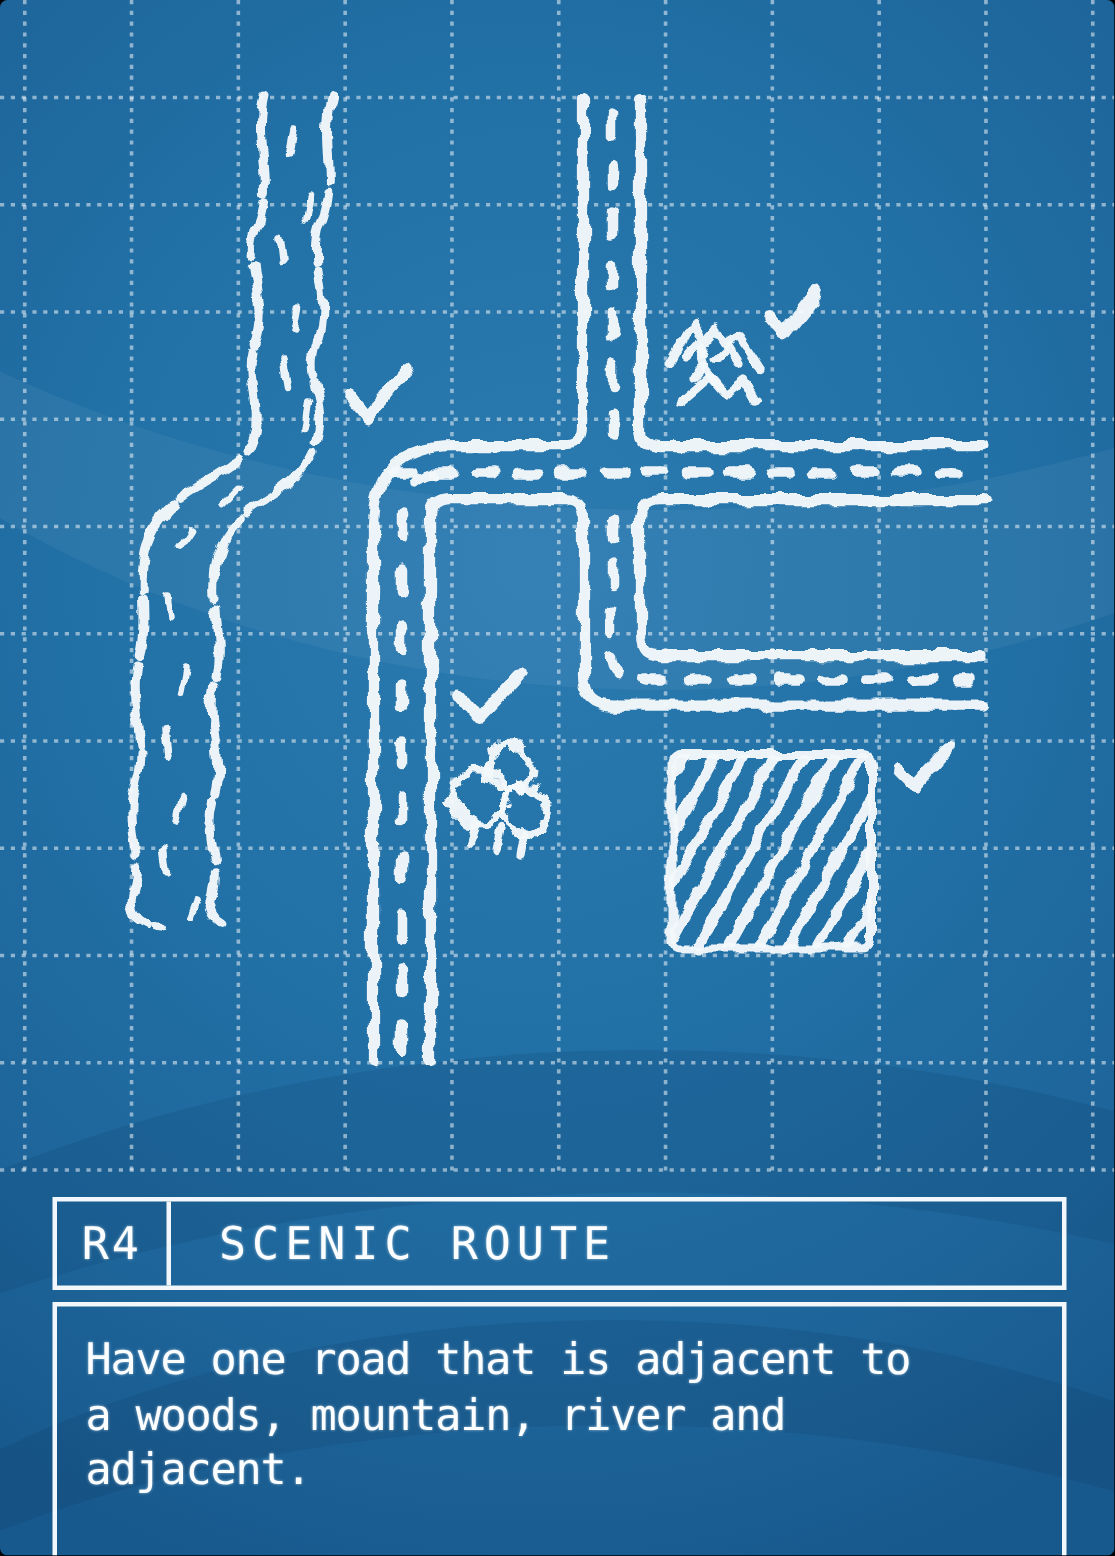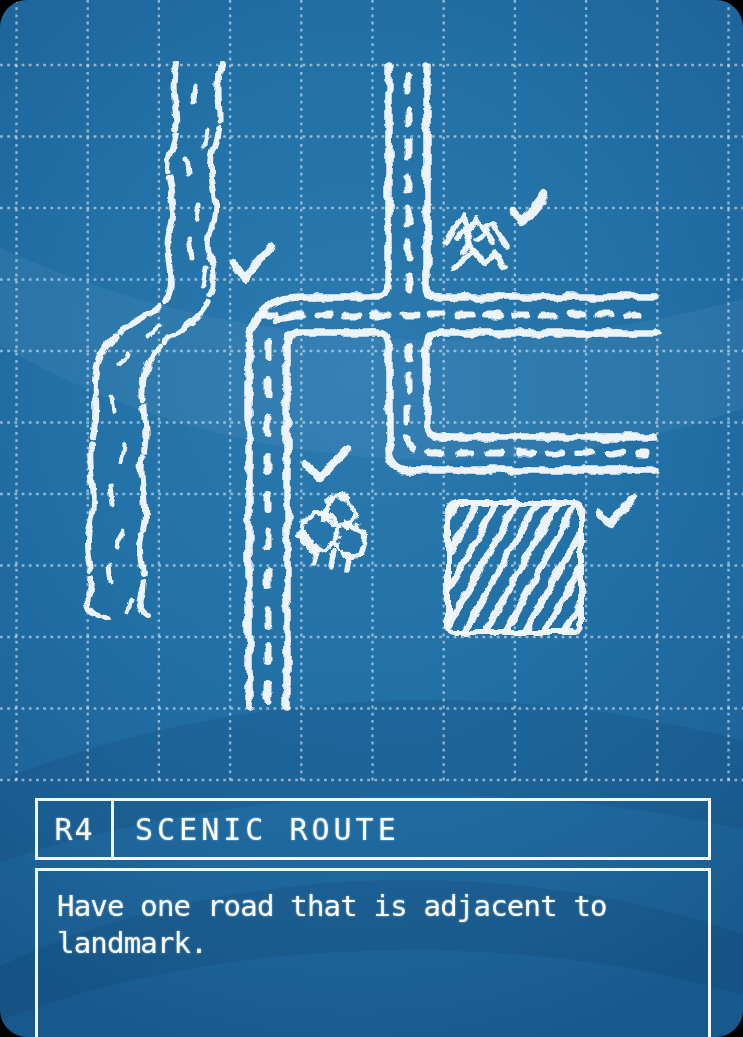--- a/index.html
+++ b/index.html
@@ -1,35 +1,35 @@
 <!DOCTYPE html>
 <html><head>
 <meta charset="utf-8">
 <style>
   html,body{margin:0;padding:0;background:#000;}
   body{width:743px;height:1037px;position:relative;font-family:"DejaVu Sans Mono","Liberation Mono",monospace;}
   .card{
     position:absolute;left:0;top:0;width:743px;height:1037px;
-    border-radius:27px;overflow:hidden;
+    border-radius:5px;overflow:hidden;
     background:radial-gradient(90% 68% at 48% 36%, #2b7ab0 0%, #2170a6 46%, #1d6499 79%, #18598d 100%);
   }
   .wave{position:absolute;border-radius:50%;pointer-events:none;}
   .wave1{left:-430px;top:700px;width:1720px;height:1100px;border-top:95px solid rgba(10,38,70,0.11);}
   .wave2{left:-320px;top:-780px;width:1520px;height:1120px;border-bottom:120px solid rgba(255,255,255,0.05);}
   .wave3{left:-240px;top:880px;width:1300px;height:700px;border-top:70px solid rgba(8,32,60,0.10);}
   svg.sketch{position:absolute;left:0;top:0;}
   .titlebar{
     position:absolute;left:35px;top:798px;width:676px;height:62px;
     box-sizing:border-box;border:3.5px solid #f1f7fa;display:flex;
   }
   .idcell{
     width:76px;box-sizing:border-box;border-right:3.5px solid #f1f7fa;
     display:flex;align-items:center;justify-content:center;
   }
-  .titlecell{flex:1;display:flex;align-items:center;padding-left:21px;}
+  .titlecell{flex:1;display:flex;align-items:center;padding-left:32px;}
   .chalktext{color:#fbfdfe;text-shadow:0 0 2px rgba(235,246,252,0.65);}
   .idcell span,.titlecell span{font-size:30px;letter-spacing:4px;}
   .idcell span{letter-spacing:2px;}
   .descbox{
     position:absolute;left:35px;top:868px;width:676px;height:200px;
     box-sizing:border-box;border:3.5px solid #f1f7fa;
     padding:17px 18px 0 19px;
   }
   .descline{font-size:29px;line-height:36.6px;letter-spacing:-0.8px;}
 </style>
@@ -144,16 +144,17 @@
     <div class="idcell">
       <span class="chalktext">R4</span>
     </div>
     <div class="titlecell">
       <span class="chalktext">SCENIC ROUTE</span>
     </div>
   </div>
 
   <div class="descbox">
     <div class="descline chalktext">Have one road that is adjacent to</div>
-    <div class="descline chalktext">landmark.</div>
+    <div class="descline chalktext">a woods, mountain, river and</div>
+    <div class="descline chalktext">adjacent.</div>
   </div>
 
 </div>
 
 </body></html>

